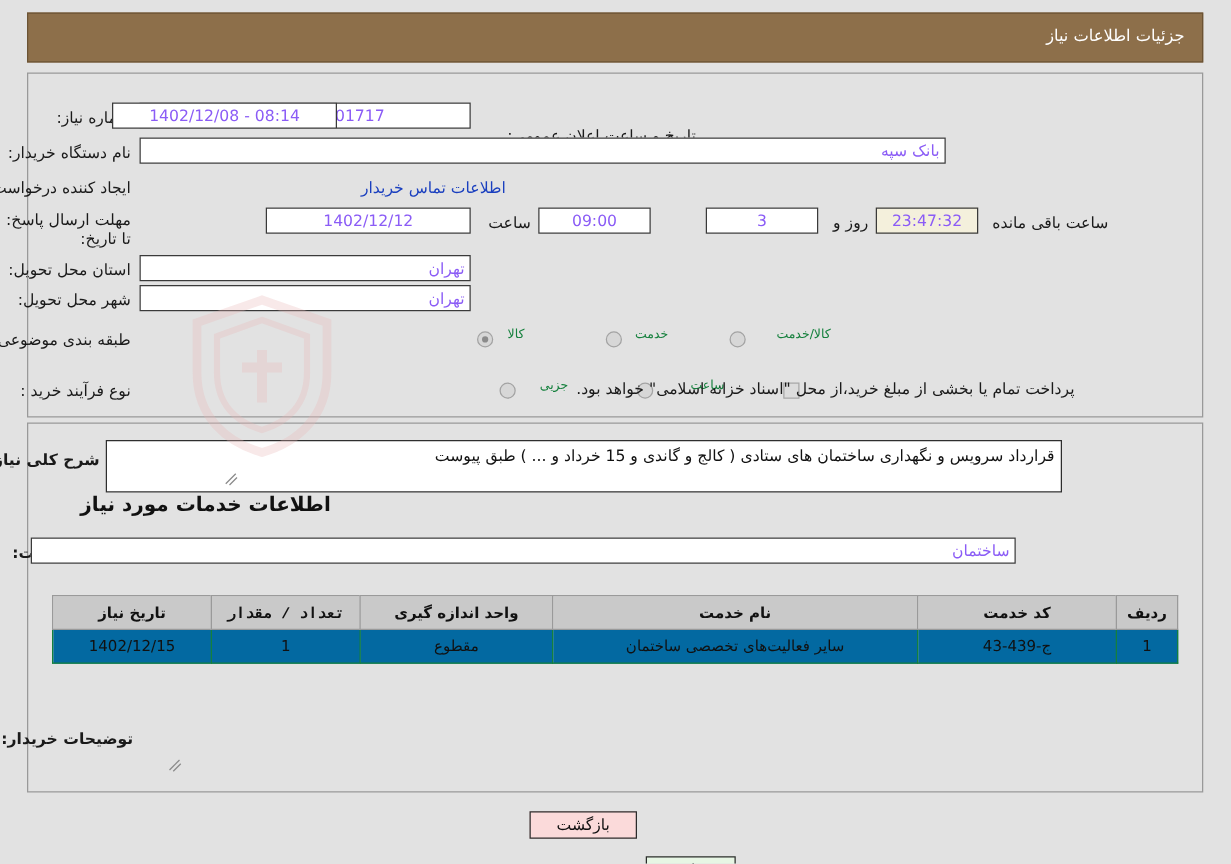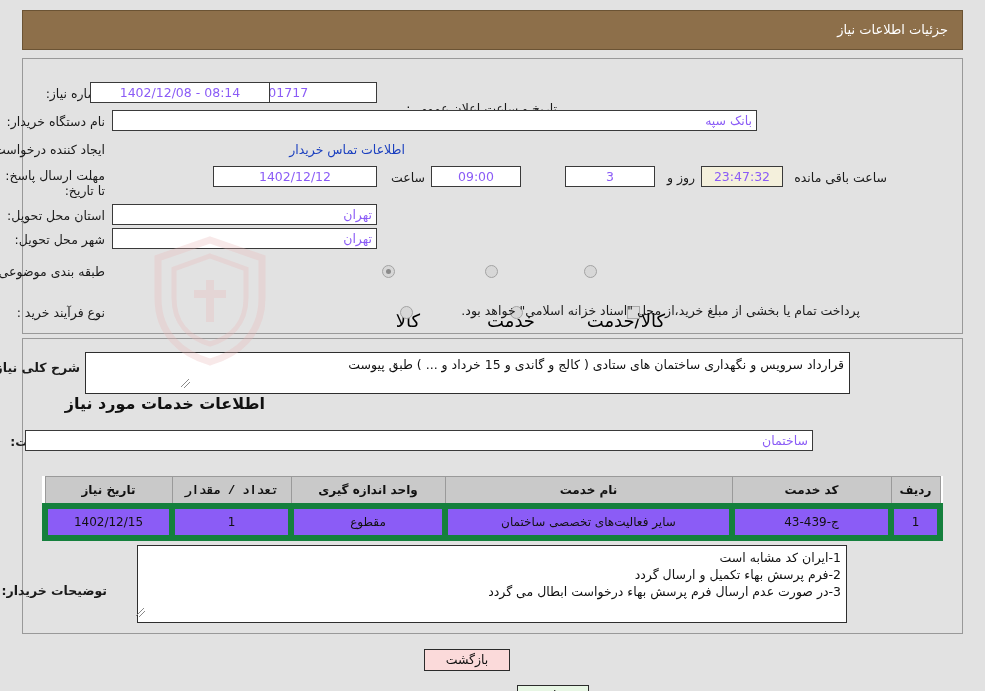--- a/index.html
+++ b/index.html
@@ -129,25 +129,24 @@
   .radio.checked::after {
     content: "";
     position: absolute;
     left: 3px; top: 3px;
     width: 5px; height: 5px;
     border-radius: 50%;
     background: #8b8b8b;
   }
   .radiolabel {
     position: absolute;
-    font-size: 18px;
-    color: #000000;
-    white-space: nowrap;
-    font-family: "DejaVu Sans", sans-serif;
-    margin-top: 48px;
+    font-size: 10px;
+    color: #15803d;
+    white-space: nowrap;
+    font-family: "DejaVu Sans", sans-serif;
   }
   .chkbox {
     position: absolute;
     width: 13px;
     height: 13px;
     background: #dcdcdc;
     border: 1px solid #a8a8a8;
     box-sizing: border-box;
   }
 
@@ -201,22 +200,22 @@
     background: #c9c9c9;
     border: 1px solid #9a9a9a;
     color: #111;
     font-weight: bold;
     height: 26px;
     padding: 0 4px;
     text-align: center;
     font-size: 12px;
   }
   .tbl td {
-    background: #8b5cf6;
-    border: 6px solid #15803d;
+    background: #0369a1;
+    border: 1px solid #15803d;
     height: 26px;
     padding: 0 4px;
     text-align: center;
     color: #111;
     font-size: 12px;
   }
 
   
   .btn {
     position: absolute;
@@ -332,23 +331,20 @@
         <td>ج-439-43</td>
         <td>سایر فعالیت‌های تخصصی ساختمان</td>
         <td>مقطوع</td>
         <td>1</td>
         <td>1402/12/15</td>
       </tr>
     </tbody>
   </table>
 
   <div class="lbl boldlbl" style="right:878px; top:583px;">توضیحات خریدار:</div>
-  <div class="ta" style="right:138px; top:545px; width:710px; height:78px;">1-ایران کد مشابه است
-2-فرم پرسش بهاء تکمیل و ارسال گردد
-3-در صورت عدم ارسال فرم پرسش بهاء درخواست ابطال می گردد</div>
   <svg class="ta-grip" style="right:839px; top:607px;" viewBox="0 0 11 11">
     <line x1="1" y1="9" x2="9" y2="1" stroke="#8a8a8a" stroke-width="1"></line>
     <line x1="4" y1="10" x2="10" y2="4" stroke="#8a8a8a" stroke-width="1"></line>
   </svg>
 
   <div class="btn" id="btn-print">چاپ</div>
   <div class="btn" id="btn-back">بازگشت</div>
 
 </div>
 

